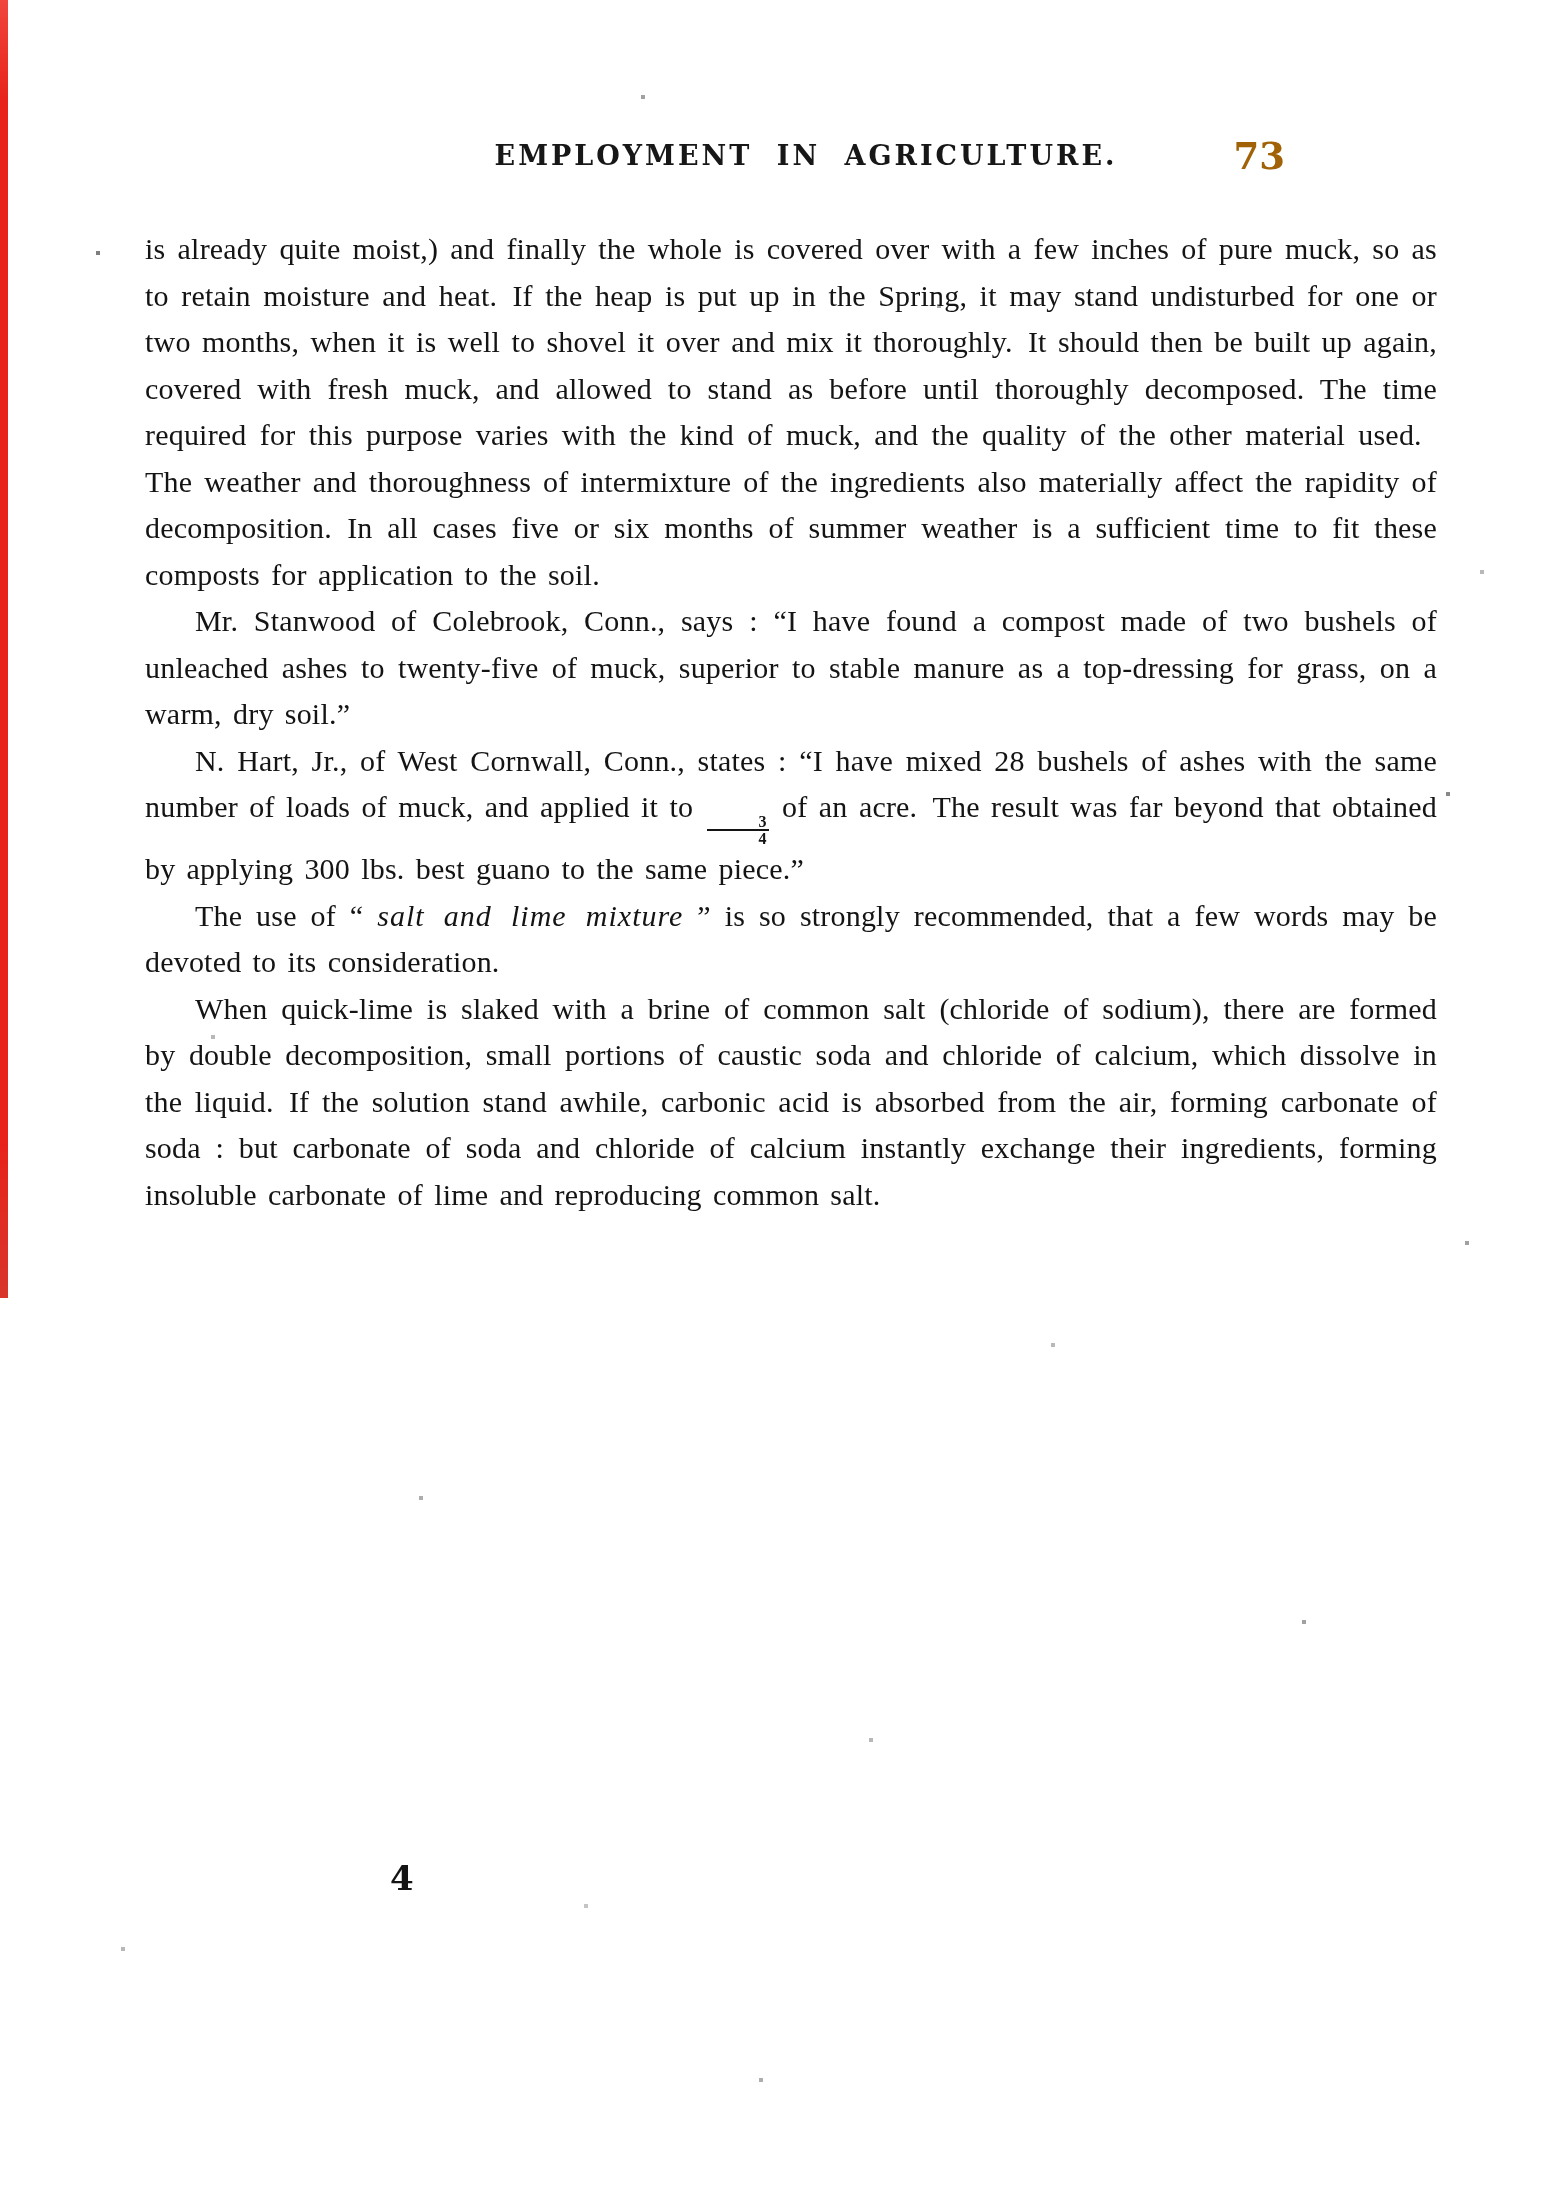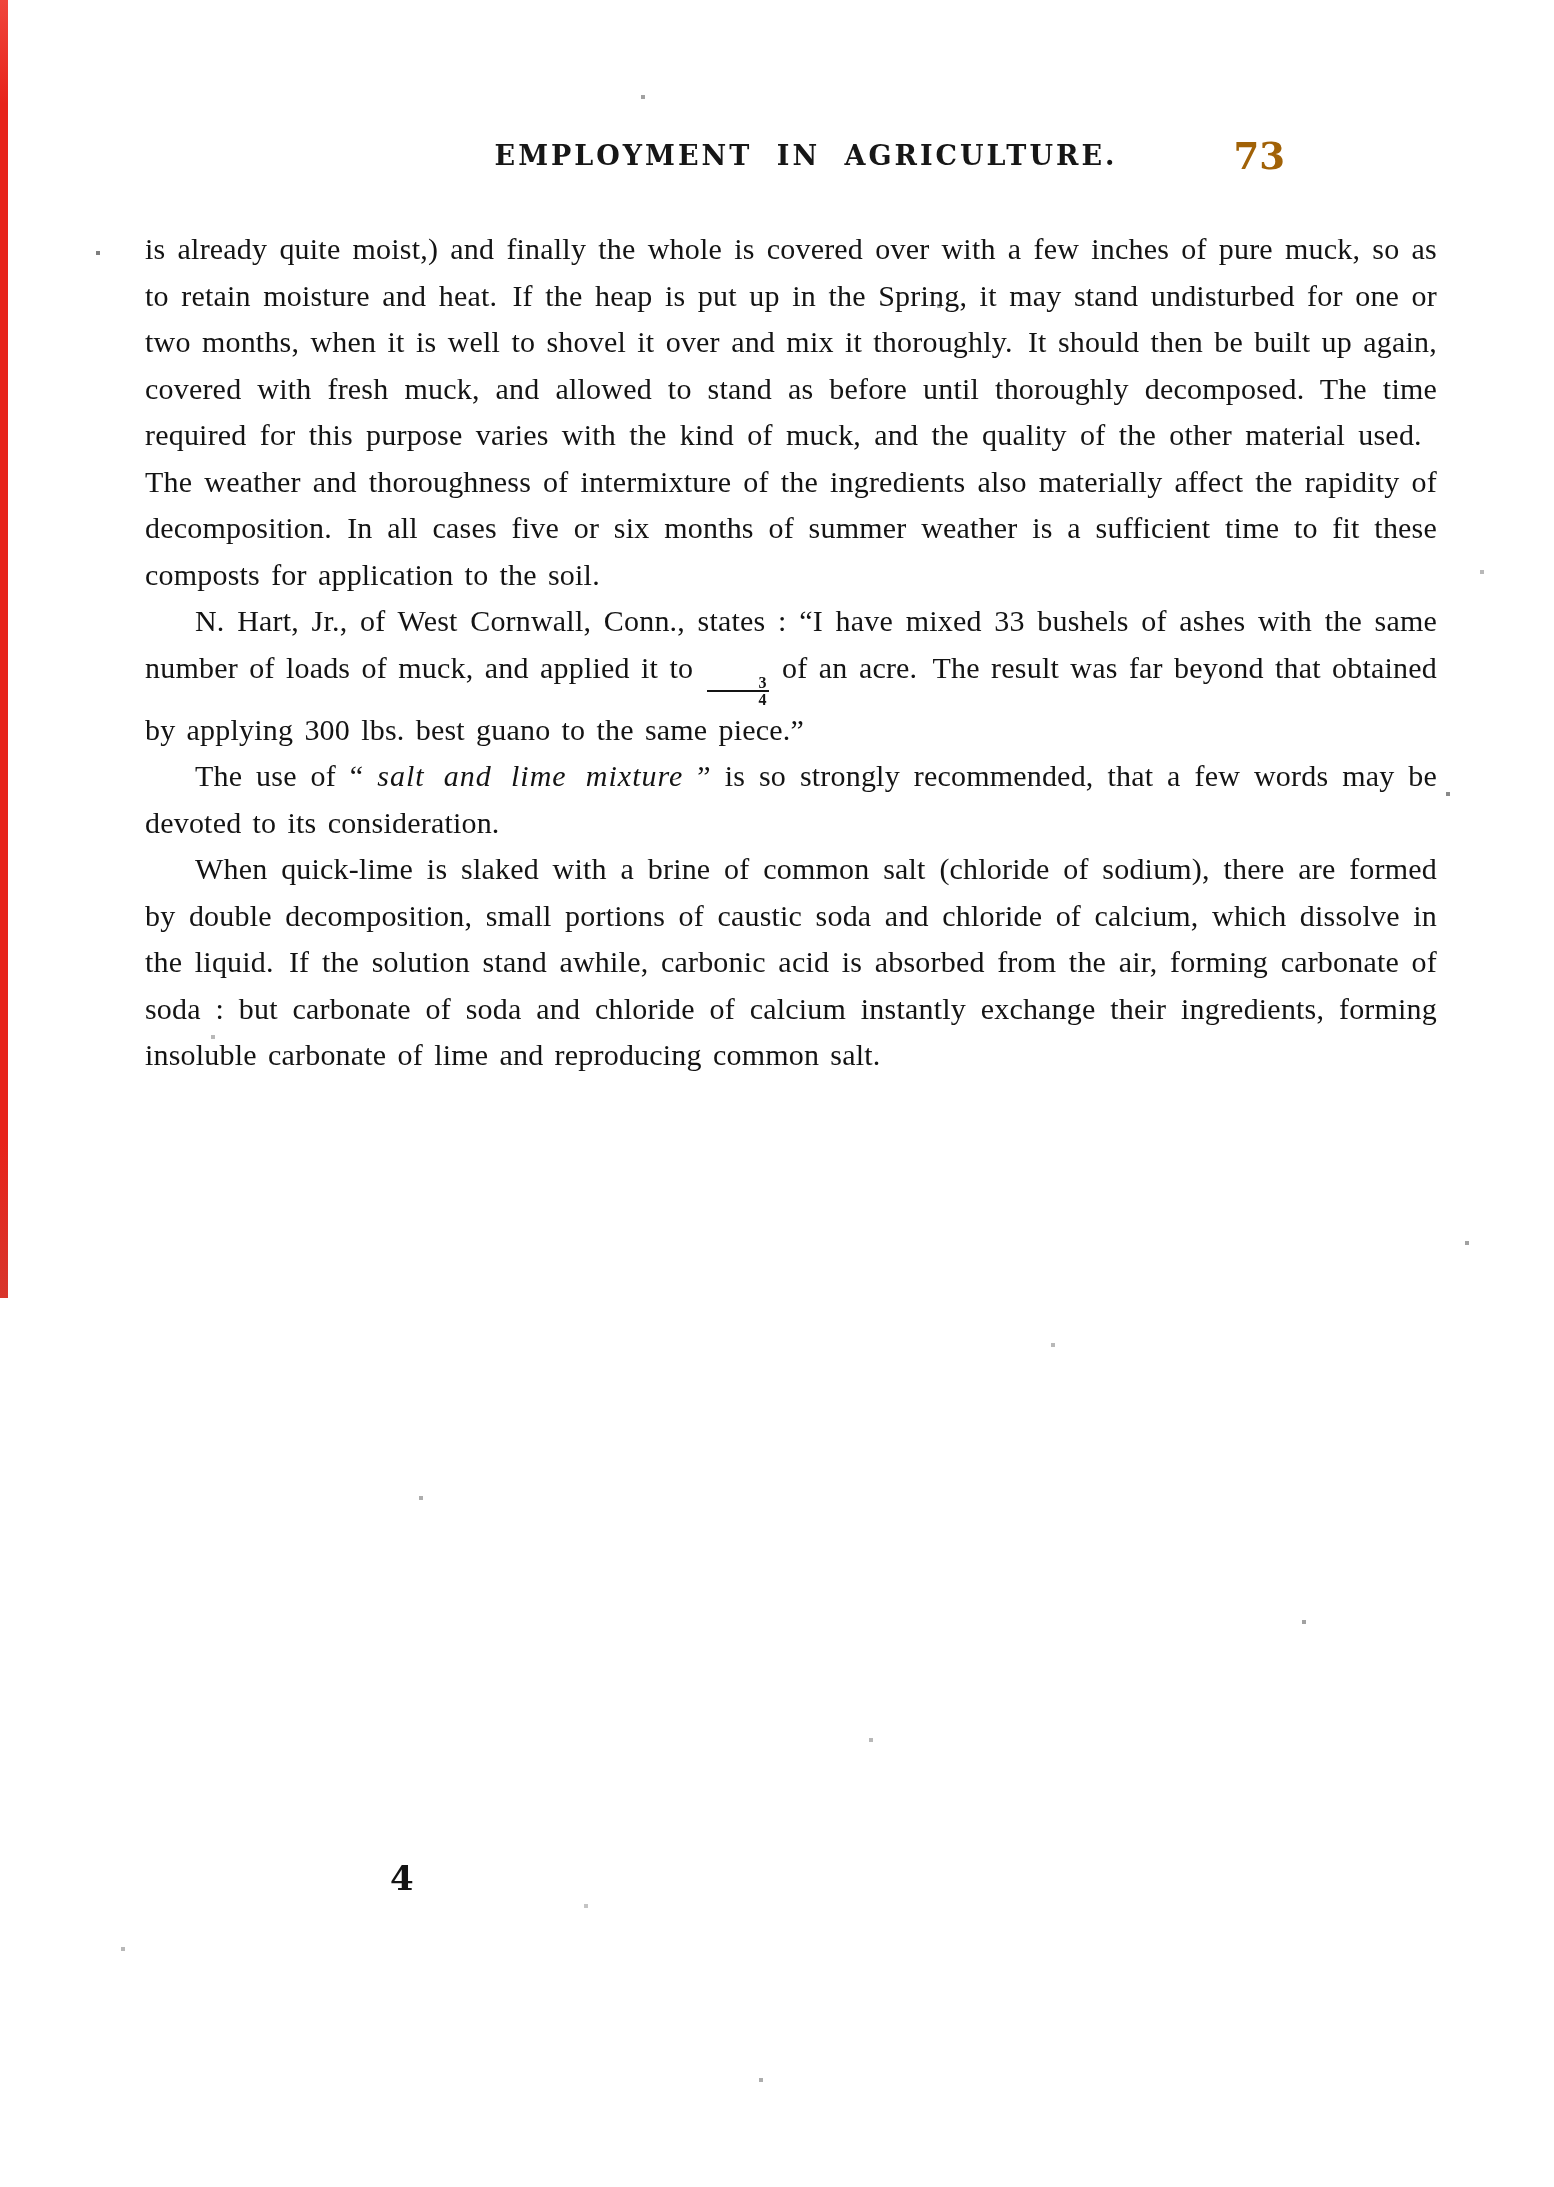--- a/index.html
+++ b/index.html
@@ -142,21 +142,22 @@
   <div class="scan-edge"></div>
 
   <div class="header">
     <span class="running-title">EMPLOYMENT IN AGRICULTURE.</span>
     <span class="page-number">73</span>
   </div>
 
   <div class="body-text">
 
   <p class=""><span>is already quite moist,) and finally the whole is covered over with a few inches of pure muck, so as to retain moisture and heat. If the heap is put up in the Spring, it may stand undisturbed for one or two months, when it is well to shovel it over and mix it thoroughly. It should then be built up again, covered with fresh muck, and allowed to stand as before until thoroughly decomposed. The time required for this purpose varies with the kind of muck, and the quality of the other material used. The weather and thoroughness of intermixture of the ingredients also materially affect the rapidity of decomposition. In all cases five or six months of summer weather is a sufficient time to fit these composts for application to the soil.</span></p>
-      <p class="indent"><span>N. Hart, Jr., of West Cornwall, Conn., states : “I have mixed 33 bushels of ashes with the same number of loads of muck, and applied it to </span><span class="frac">
+      <p class="indent"><span>Mr. Stanwood of Colebrook, Conn., says : “I have found a compost made of two bushels of unleached ashes to twenty-five of muck, superior to stable manure as a top-dressing for grass, on a warm, dry soil.”</span></p>
+      <p class="indent"><span>N. Hart, Jr., of West Cornwall, Conn., states : “I have mixed 28 bushels of ashes with the same number of loads of muck, and applied it to </span><span class="frac">
           <span class="num">3</span>
           <span class="den">4</span>
         </span><span> of an acre. The result was far beyond that obtained by applying 300 lbs. best guano to the same piece.”</span></p>
       <p class="indent"><span>The use of “ </span><span class="ital">salt and lime mixture</span><span> ” is so strongly recommended, that a few words may be devoted to its consideration.</span></p>
       <p class="indent"><span>When quick-lime is slaked with a brine of common salt (chloride of sodium), there are formed by double decomposition, small portions of caustic soda and chloride of calcium, which dissolve in the liquid. If the solution stand awhile, carbonic acid is absorbed from the air, forming carbonate of soda : but carbonate of soda and chloride of calcium instantly exchange their ingredients, forming insoluble carbonate of lime and reproducing common salt.</span></p>
     </div>
 
   <div class="signature-mark">4</div>
 
   <div class="noise"></div>

